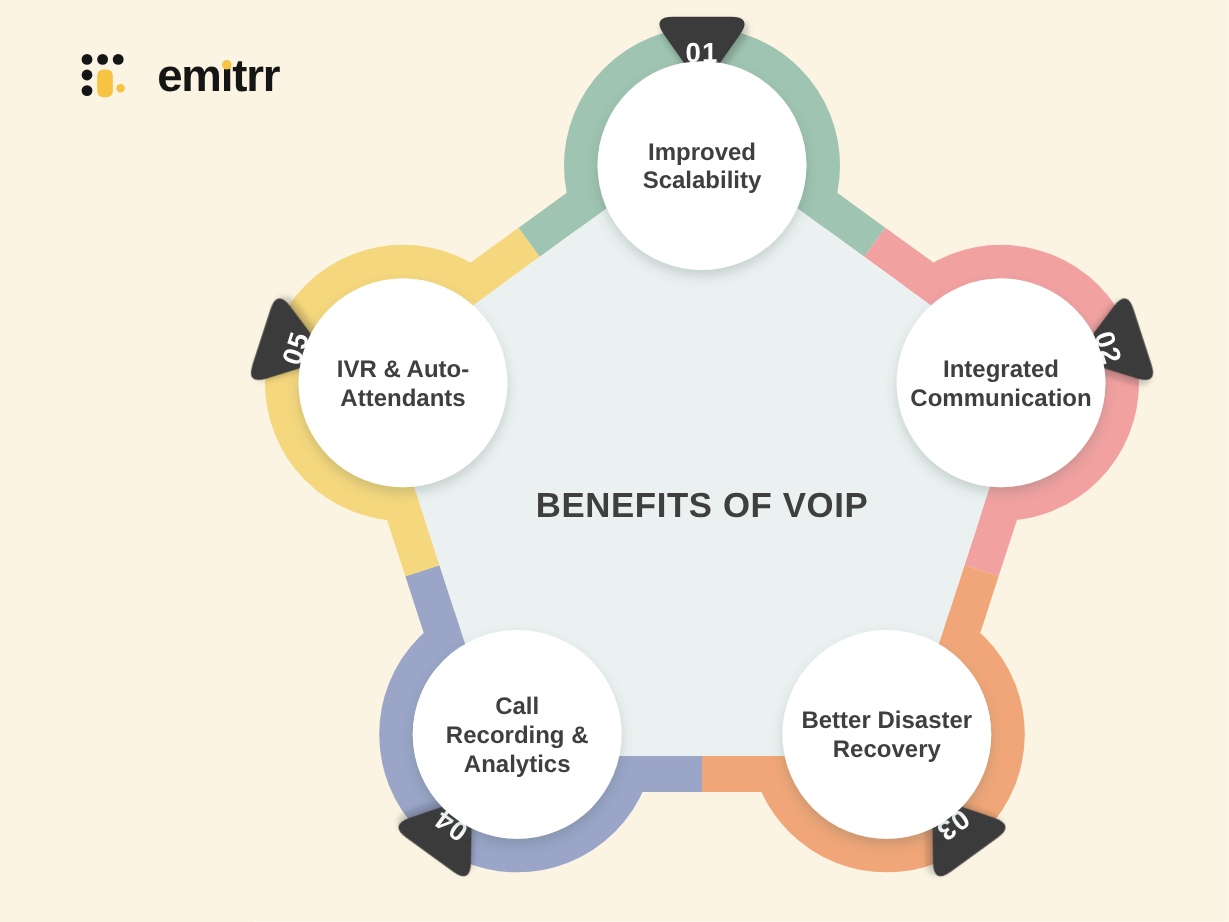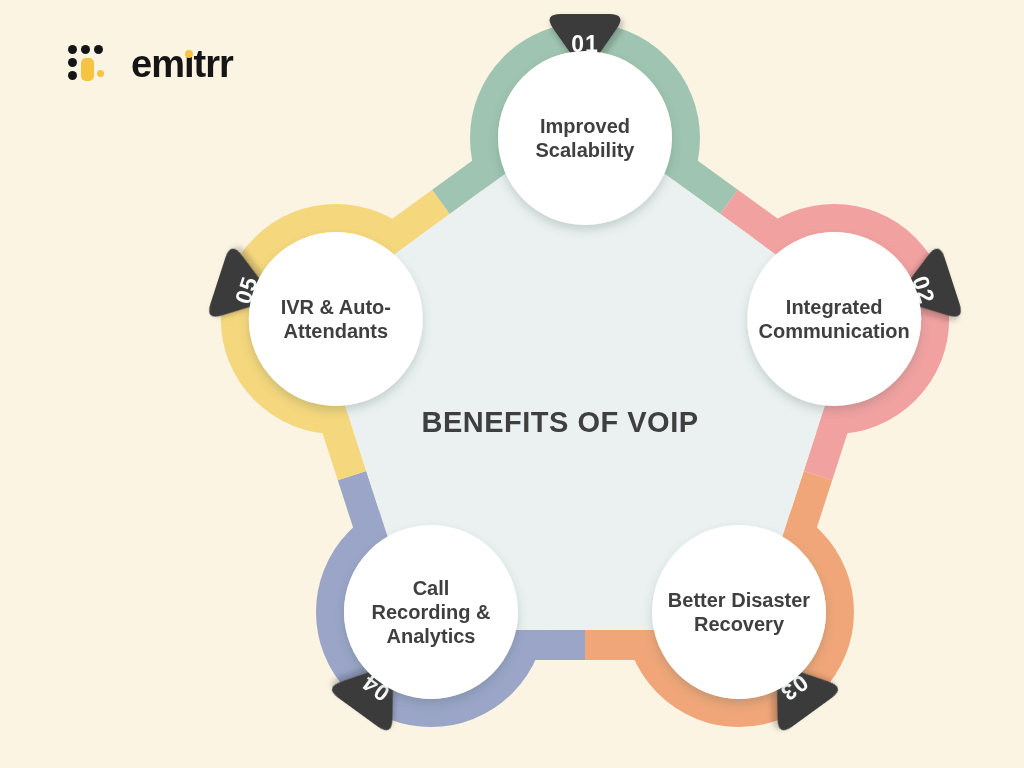--- a/index.html
+++ b/index.html
@@ -18,21 +18,21 @@
   .logo-icon .d3{left:26px;top:1px}
   .logo-icon .d4{left:0;top:14px}
   .logo-icon .d5{left:0;top:27px}
   .logo-icon .ybar{position:absolute;left:13px;top:14px;width:13px;height:23px;border-radius:5px;background:var(--logo-accent,#F6C343)}
   .logo-icon .ydot{position:absolute;left:29px;top:26px;width:7px;height:7px;border-radius:50%;background:var(--logo-accent,#F6C343)}
   .logo-text{font-size:38px;font-weight:700;letter-spacing:-1px;line-height:1;color:var(--logo-color,#141414)}
   .iwrap{position:relative;display:inline-block}
   .tittle{position:absolute;left:50%;transform:translateX(-50%);top:5px;width:8px;height:8px;border-radius:50%;background:var(--logo-accent,#F6C343)}
   
   .title{
-    position:absolute;left:560px;top:422px;transform:translate(-50%,-50%);
+    position:absolute;left:585px;top:422px;transform:translate(-50%,-50%);
     text-align:left;white-space:nowrap;
     color:var(--title-color,#3F3F3F);
     font-size:29px;font-weight:700;line-height:39px;letter-spacing:.5px;
   }
   
   text, tspan{font-family:"Liberation Sans",sans-serif}
 </style>
 </head>
 <body>
 

